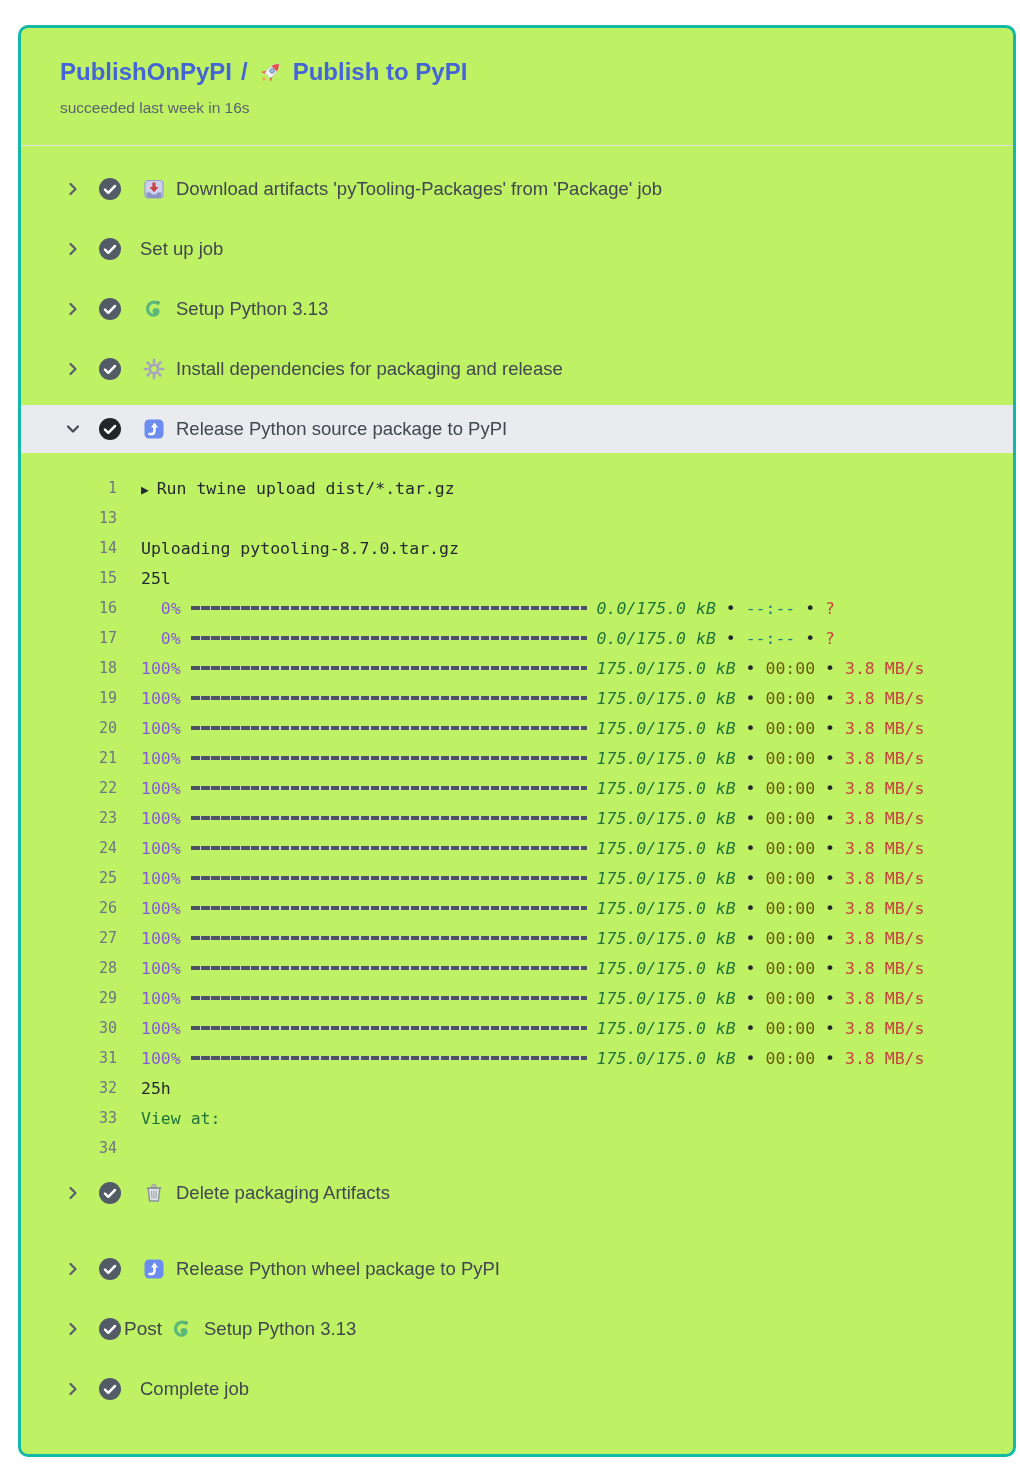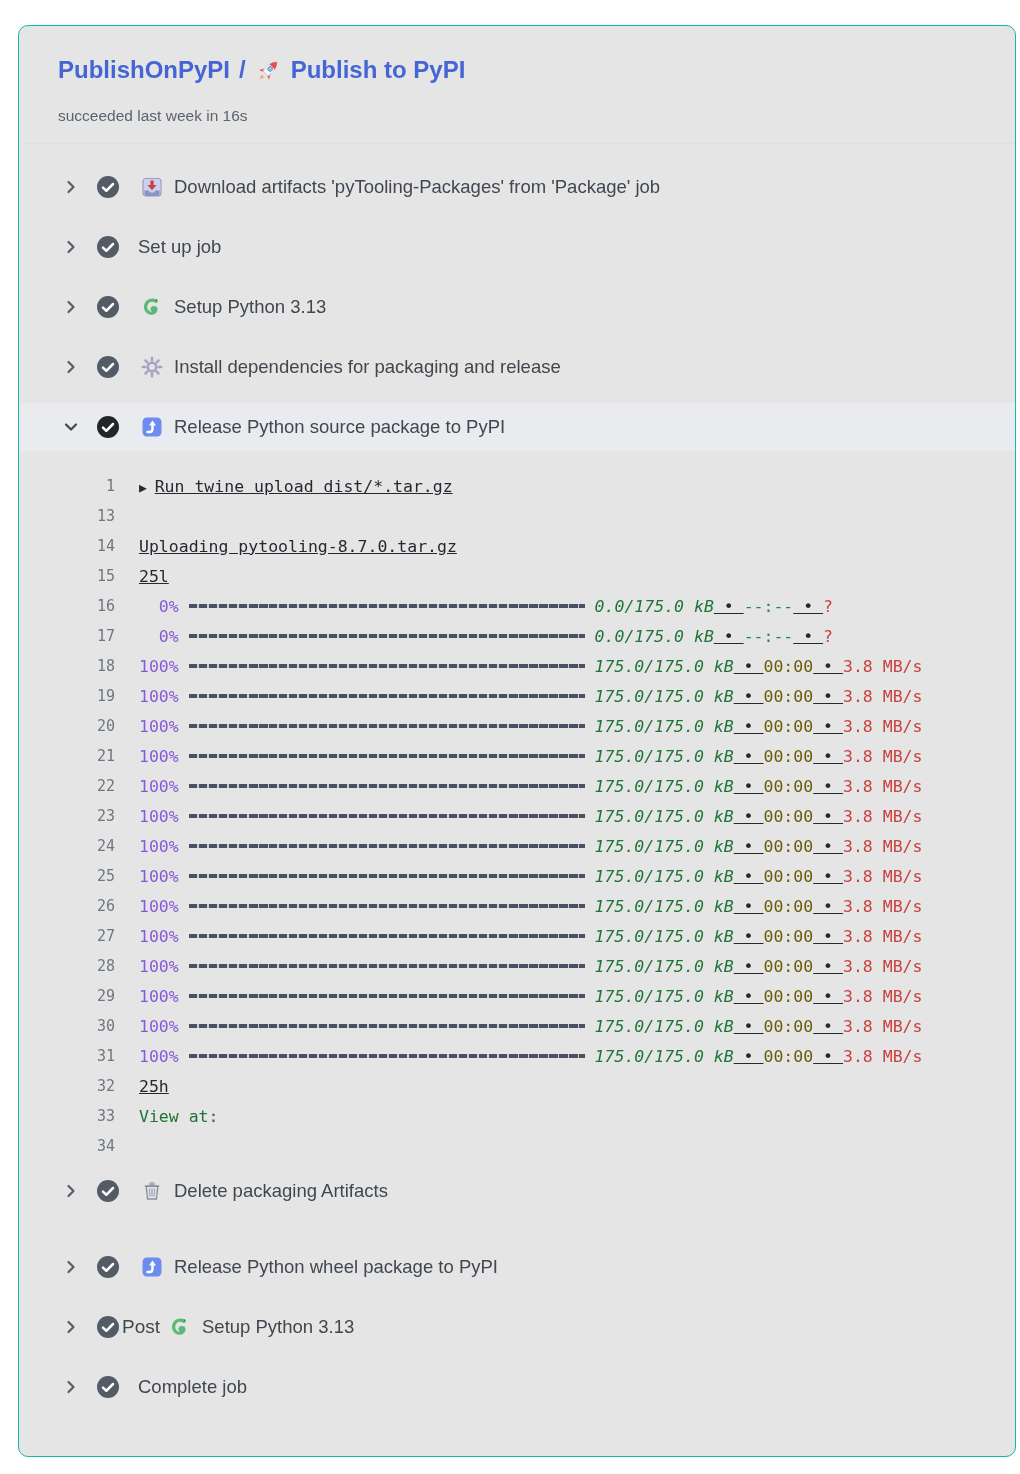--- a/index.html
+++ b/index.html
@@ -1,47 +1,47 @@
 <!DOCTYPE html>
 <html><head>
 <meta charset="utf-8">
 <style>
   * { margin:0; padding:0; box-sizing:border-box; }
   html,body { width:1020px; height:1474px; background:#ffffff; overflow:hidden;
               font-family:"Liberation Sans","DejaVu Sans",sans-serif; }
 
   .card { position:absolute; left:18px; top:25px; width:998px; height:1432px;
-          background:#e5e5e5; border:1px solid #14b8a6; border-radius:10px; overflow:hidden; }
+          background:#bef264; border:3px solid #14b8a6; border-radius:10px; overflow:hidden; }
 
   
   .card-header { height:118px; padding:28px 0 0 39px; border-bottom:1px solid #dde1e6; }
   .title-row { display:flex; align-items:center; gap:9px;
                font-size:24px; font-weight:700; color:#4565d6; line-height:32px; }
-  .status-line { margin-top:21px; font-size:15.5px; color:#5a636e; }
+  .status-line { margin-top:11px; font-size:15.5px; color:#5a636e; }
 
   
   .steps { padding-top:13px; }
   .step-row { height:60px; display:flex; align-items:center; }
   .step-row.expanded { height:48px; margin-top:6px; background:#e9ebef; }
   .chev { margin-left:44px; width:16px; height:16px; flex:0 0 auto; display:flex; align-items:center; justify-content:center; cursor:pointer; }
   .check { margin-left:17px; width:24px; height:24px; flex:0 0 auto; }
   .step-emoji { margin-left:21px; width:22px; height:22px; flex:0 0 auto; }
   .step-label { margin-left:11px; font-size:18.5px; color:#40474f; }
   .step-label.noicon { margin-left:18px; }
   .pre-label { margin-left:2px; font-size:19px; color:#40474f; }
   .step-emoji.after-pre { margin-left:9px; }
 
   
   .log { padding:20px 0 0 0; }
   .log-line { height:30px; display:flex; align-items:center; }
   .log-num { width:96px; text-align:right; font-family:"DejaVu Sans Mono",monospace;
              font-size:15px; color:#6e7781; cursor:pointer; }
   .log-content { margin-left:24px; white-space:pre; font-family:"DejaVu Sans Mono",monospace;
                  font-size:16.5px; color:#24292f; }
-  .seg-plain  { color:#24292f;text-decoration:underline; }
+  .seg-plain  { color:#24292f; }
   .seg-toggle { color:#24292f; font-size:13px; }
   .seg-pct    { color:#875bd8; }
   .seg-size   { color:#1f7437;font-style:italic; }
   .seg-green  { color:#1f7437; }
   .seg-time   { color:#1b7c83; }
   .seg-elapsed{ color:#6b5a0a; }
   .seg-speed  { color:#c9413f; }
   .seg-link   { color:#343b44; text-decoration:underline; cursor:pointer; }
   .pbar { display:inline-block; width:396px; height:4px; vertical-align:4px;
           background:repeating-linear-gradient(to right,#4a5261 0 8.5px,#c9ced6 8.5px 10px); }

